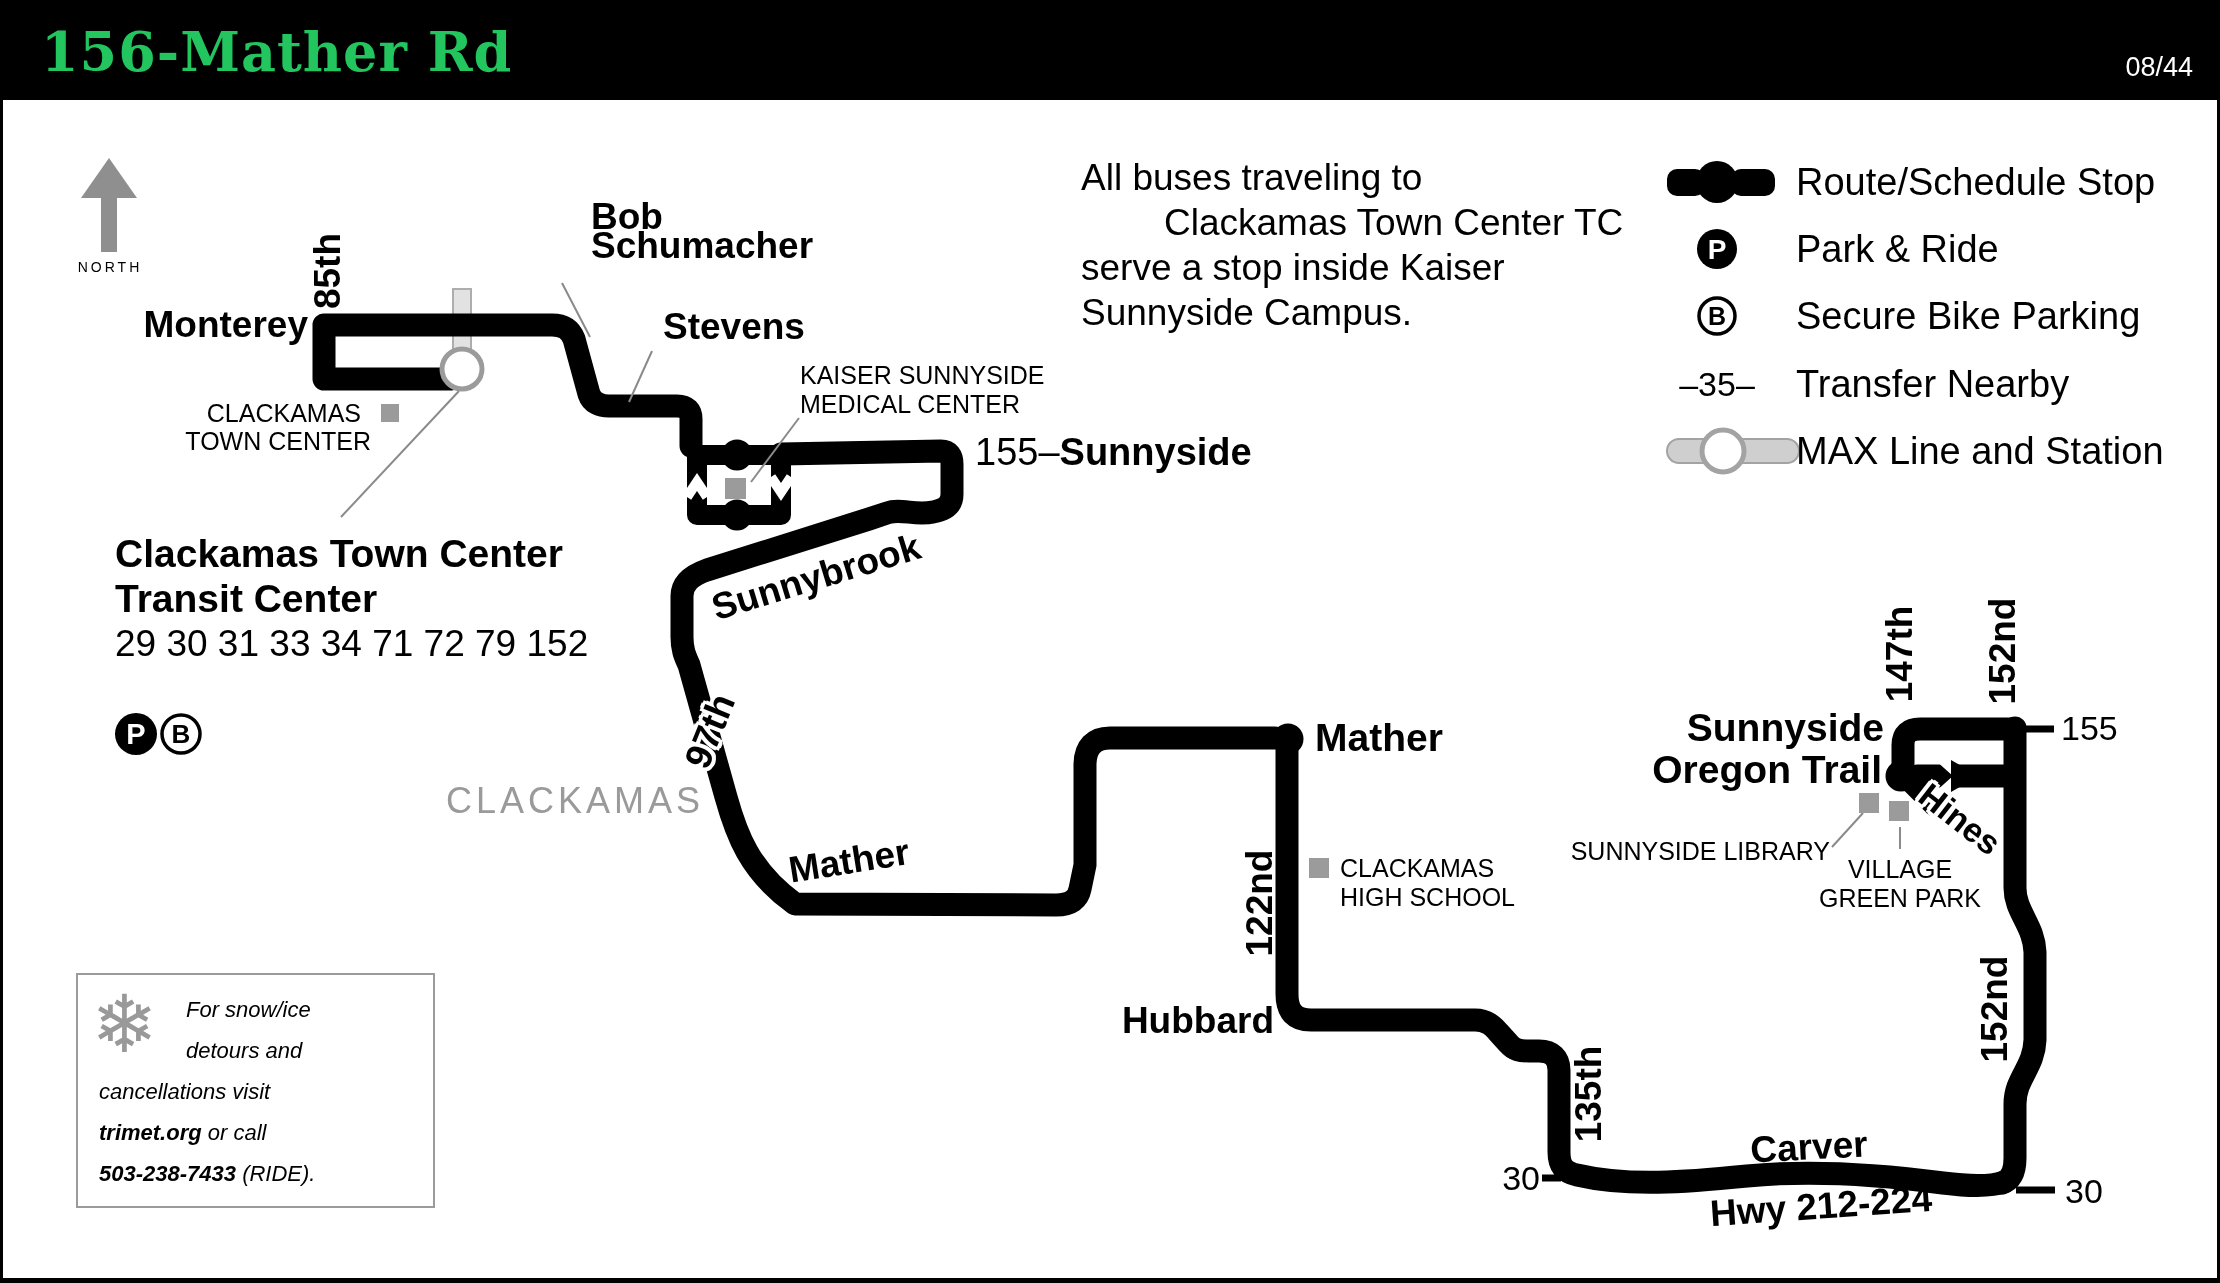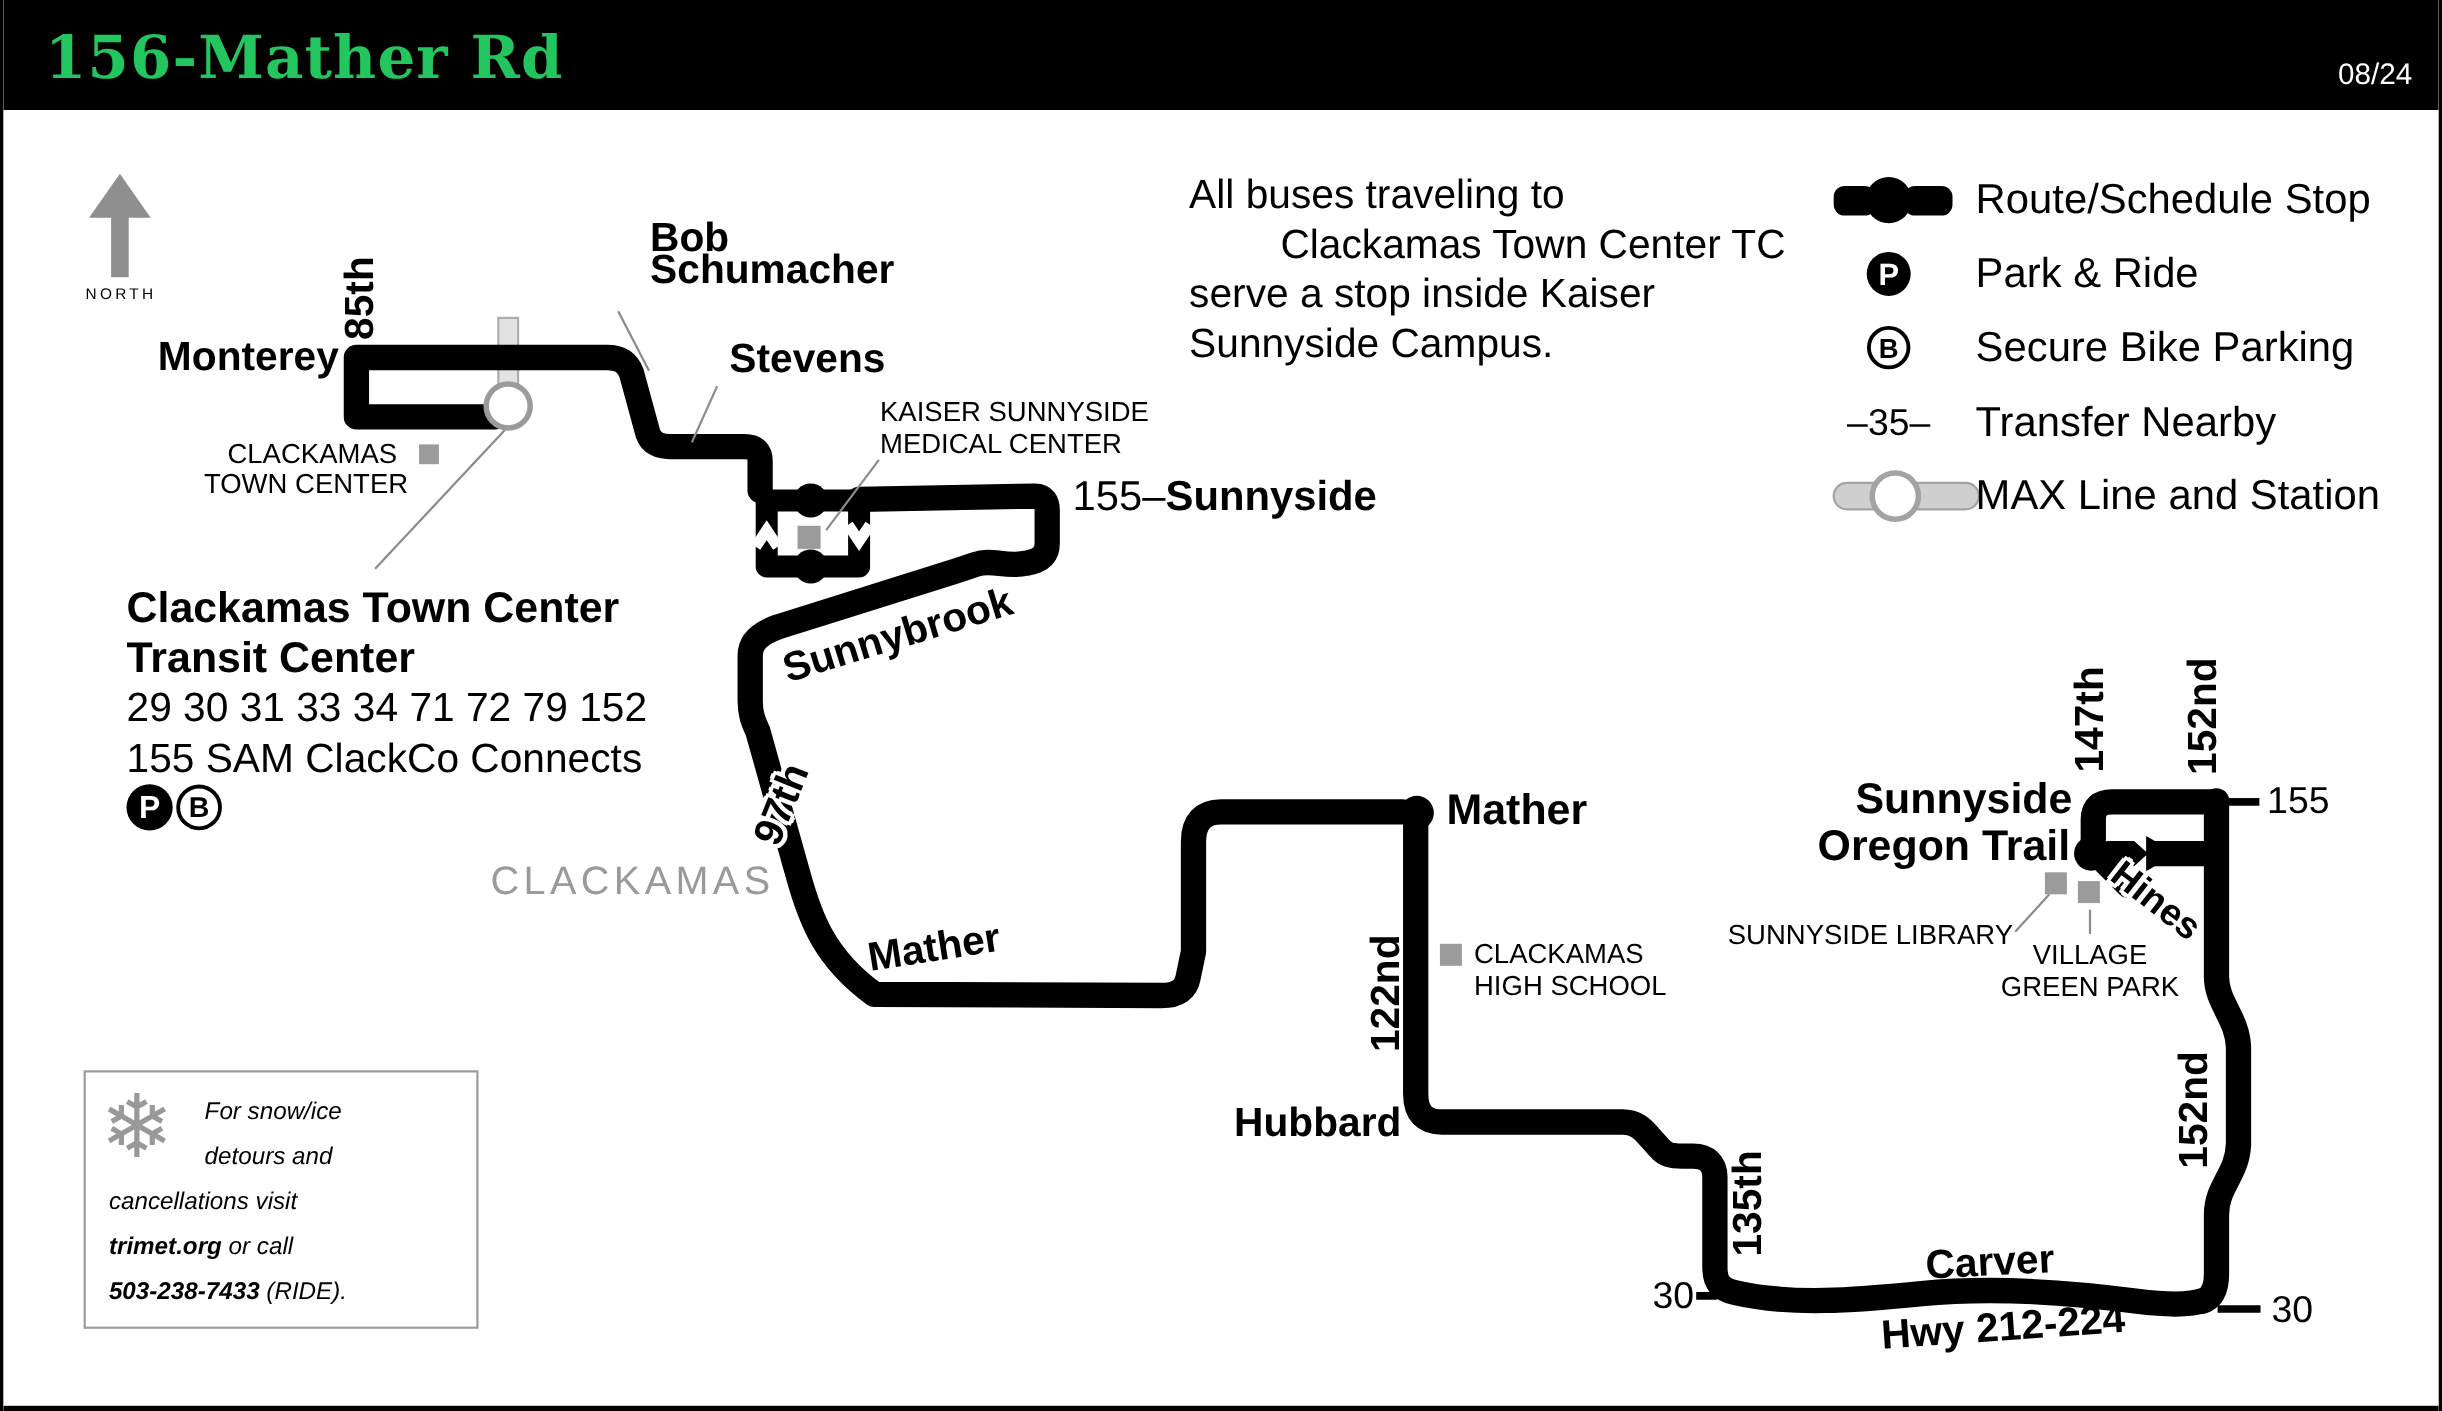--- a/index.html
+++ b/index.html
@@ -33,21 +33,21 @@
              font-family:"DejaVu Sans",sans-serif;}
   .legend-label{font-size:38px;}
 </style>
 </head>
 <body>
 
 <div id="stage">
 
   <div id="header">
     <div id="title">156-Mather Rd</div>
-    <div id="date">08/24</div>
+    <div id="date">08/44</div>
   </div>
 
   <svg width="2220" height="1283" viewBox="0 0 2220 1283">
 
     <g>
       <rect x="450" y="289" width="18" height="64" fill="#e2e2e2" stroke="#adadad" stroke-width="2"></rect>
     </g>
 
     <g fill="none" stroke="#000" stroke-width="23" stroke-linejoin="round" stroke-linecap="round">
 
@@ -162,21 +162,20 @@
   <div class="lb anc-l b s37" style="left:660px;top:326px;">Stevens</div>
   <div class="lb b s37 halo" style="left:813px;top:577px;transform:translate(-50%,-50%) rotate(-17deg);">Sunnybrook</div>
   <div class="lb b s37 halo" style="left:707px;top:731px;transform:translate(-50%,-50%) rotate(-68deg);">97th</div>
   <div class="lb b s37 halo" style="left:846px;top:861px;transform:translate(-50%,-50%) rotate(-9deg);">Mather</div>
 
   <div class="lb anc-r s25" style="left:358px;top:413px;">CLACKAMAS</div>
   <div class="lb anc-r s25" style="left:368px;top:441px;">TOWN CENTER</div>
   <div class="lb anc-l b s39" style="left:112px;top:553px;">Clackamas Town Center</div>
   <div class="lb anc-l b s39" style="left:112px;top:598px;">Transit Center</div>
   <div class="lb anc-l s37" style="left:112px;top:643px;">29 30 31 33 34 71 72 79 152</div>
-  <div class="lb anc-l s37" style="left:112px;top:689px;">155 SAM ClackCo Connects</div>
 
   <div class="lb anc-l s25" style="left:797px;top:375px;">KAISER SUNNYSIDE</div>
   <div class="lb anc-l s25" style="left:797px;top:404px;">MEDICAL CENTER</div>
 
   <div class="lb anc-l s38" style="left:972px;top:452px;"><span>155–</span><span class="b">Sunnyside</span></div>
 
   <div class="lb anc-l gray" style="left:443px;top:801px;font-size:36px;letter-spacing:4px;">CLACKAMAS</div>
 
   <div class="lb anc-l b s39" style="left:1312px;top:737px;">Mather</div>
   <div class="lb b s37" style="left:1256px;top:903px;transform:translate(-50%,-50%) rotate(-90deg);">122nd</div>

